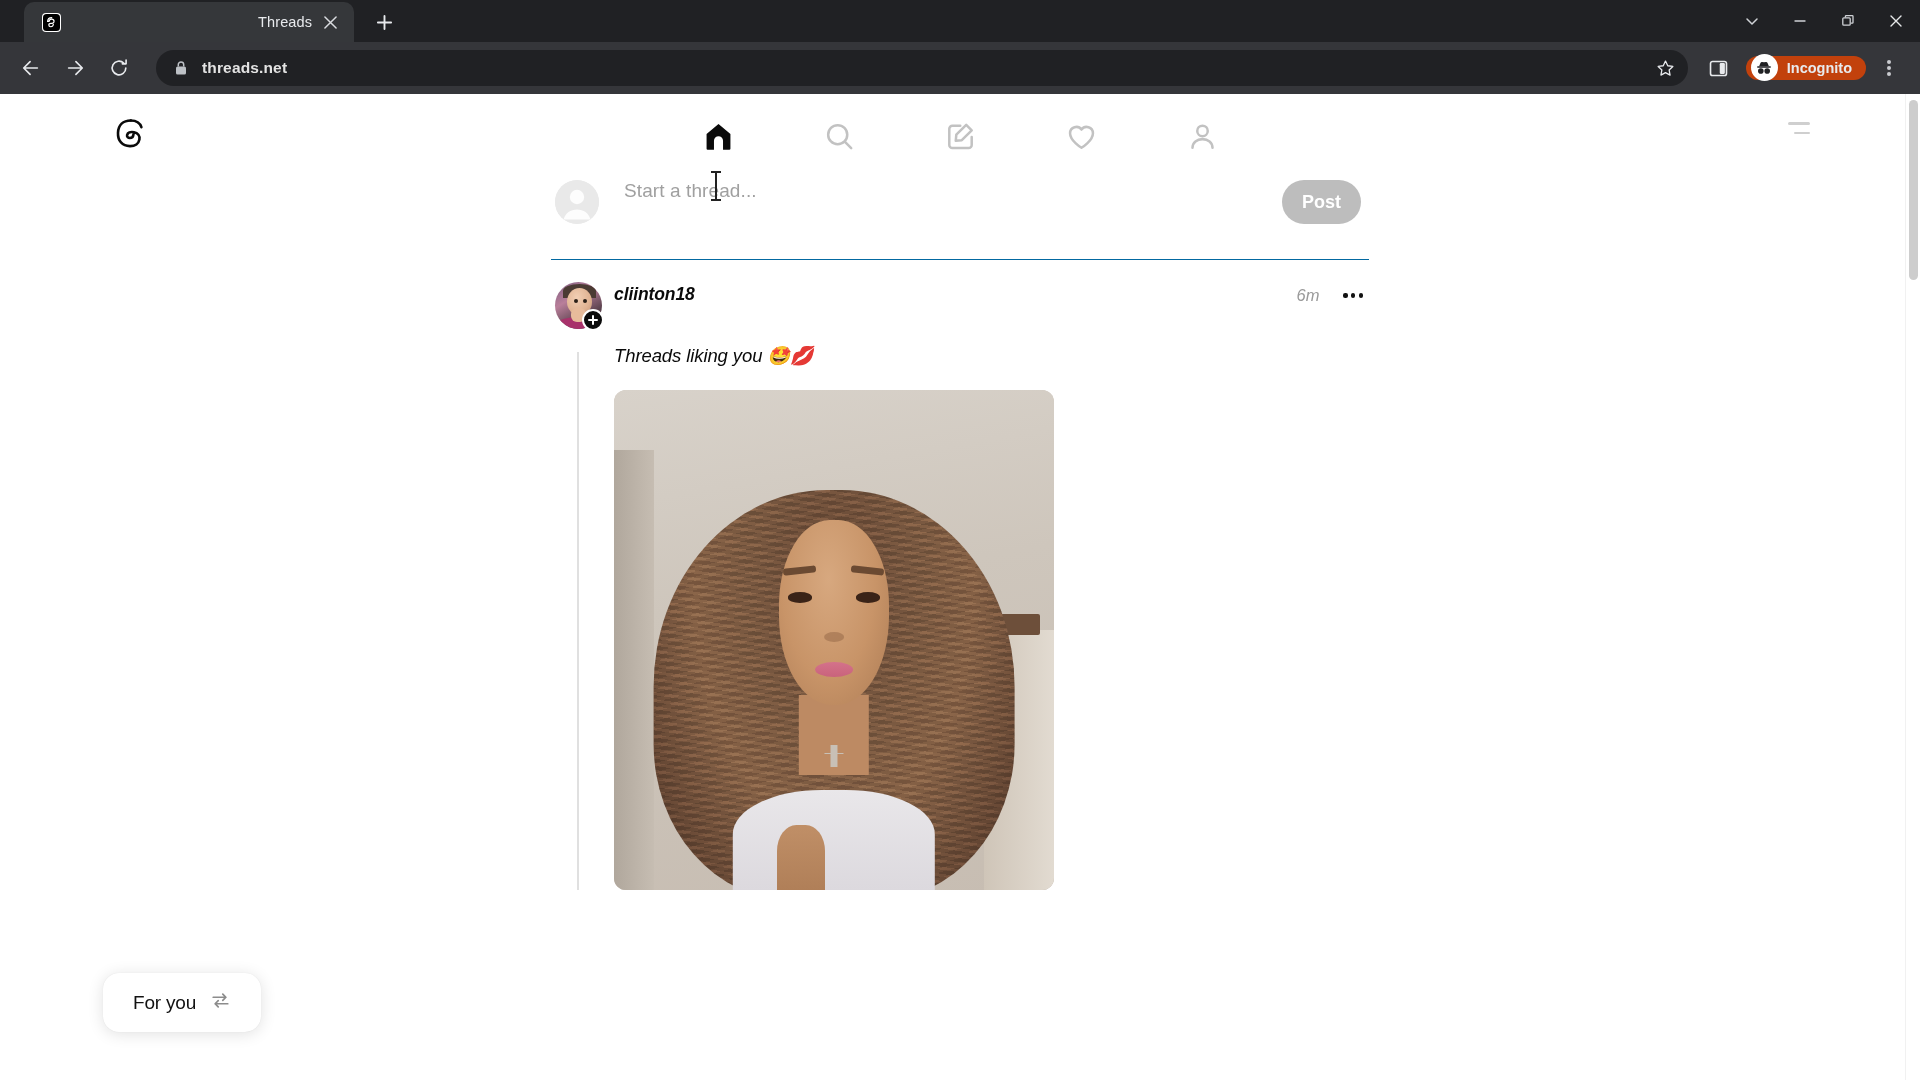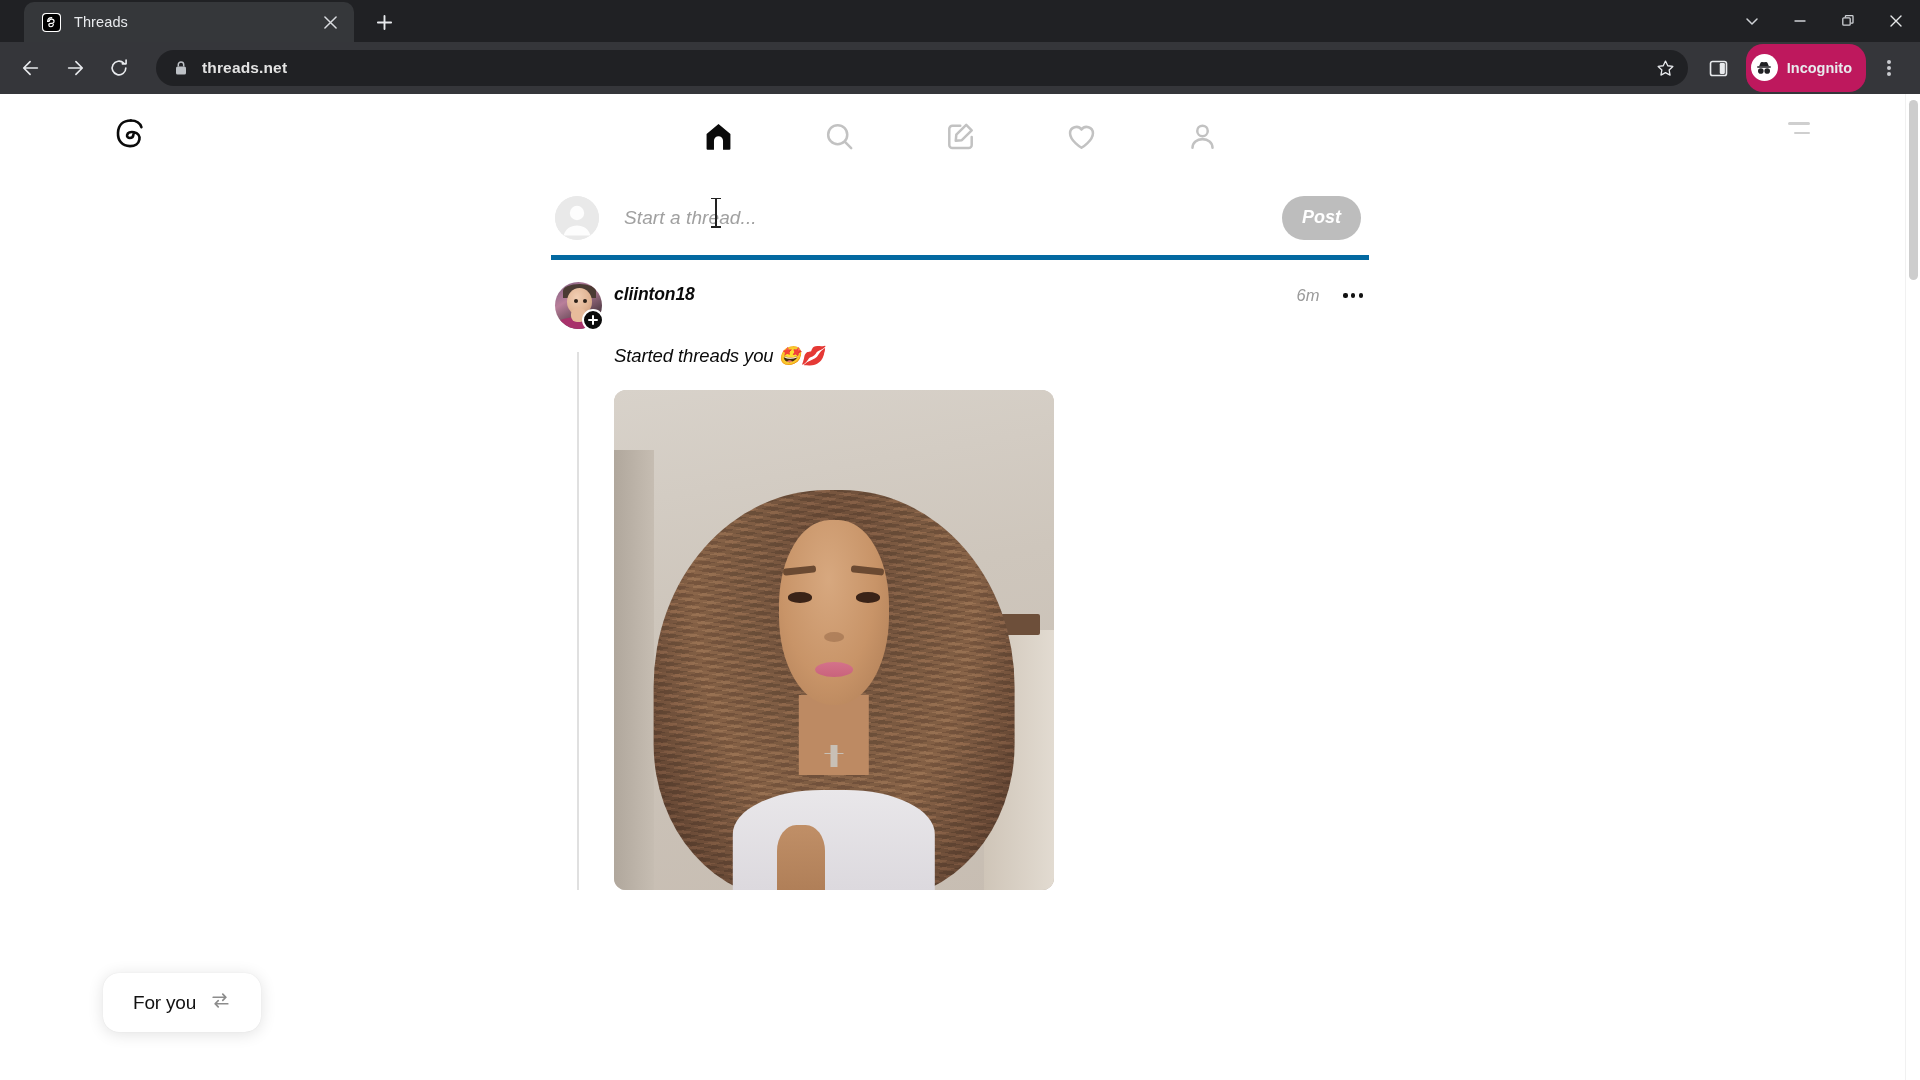--- a/index.html
+++ b/index.html
@@ -8,21 +8,21 @@
     overflow: hidden;
     font-family: "Liberation Sans", sans-serif;
     background: #ffffff;
   }
 
   
   .browser { width: 1920px; height: 1080px; display: flex; flex-direction: column; background:#202124; }
 
   .tabstrip {
     height: 42px; background: #202124;
-    display: flex; align-items: flex-end; position: relative; flex: 0 0 42px;
+    display: flex; align-items: flex-end; position: relative; flex: 0 0 42px; text-align: right;
   }
   .tab {
     margin-left: 24px;
     width: 330px; height: 40px;
     background: #35373a;
     border-radius: 10px 10px 0 0;
     display: flex; align-items: center;
     padding: 0 12px 0 18px;
     position: relative;
   }
@@ -75,21 +75,21 @@
   .omnibox .lock { margin-right: 14px; display:flex; flex:0 0 auto; }
   .omnibox .url { color: #e3e3e3; font-size: 15.5px; letter-spacing:.15px; flex: 1 1 auto;
                   white-space:nowrap; overflow:hidden; text-overflow:ellipsis; }
   .omnibox .star { width: 28px; height:28px; display:flex; align-items:center; justify-content:center; flex:0 0 28px; }
   .tbicon {
     width: 34px; height: 34px; border-radius: 50%;
     display: flex; align-items: center; justify-content: center;
     flex: 0 0 34px; margin-left: 6px;
   }
   .incognito-chip {
-    height: 48px; background: #be185d; border-radius: 17px;
+    height: 24px; background: #c2410c; border-radius: 17px;
     display: flex; align-items: center; padding: 0 14px 1px 5px;
     margin-left: 10px; flex: 0 0 auto;
   }
   .incognito-chip .ava {
     width: 27px; height: 27px; border-radius:50%; background:#fff;
     display:flex; align-items:center; justify-content:center; margin-right: 9px;
   }
   .incognito-chip .lbl { color:#e8eaed; font-size: 14.5px; white-space:nowrap; }
   .kebab { width: 34px; height:34px; display:flex; align-items:center; justify-content:center; margin-left:6px; flex:0 0 34px;}
   .kebab .d { width:4px; height:4px; border-radius:50%; background:#c9cbcf; margin:1.6px 0; }
@@ -123,24 +123,23 @@
   .th-menu { position: absolute; right: 110px; top: 28px; }
   .th-menu .ln { width: 22px; height: 2.6px; border-radius: 2px; background: #cfcfcf; }
   .th-menu .ln.short { width: 16px; margin-top: 7px; margin-left: 6px; }
 
   
   .feed {
     position: absolute; left: 50%; transform: translateX(-50%);
     top: 86px; width: 818px;
   }
   .composer {
-    display: flex; align-items: center; height: 80px;
-    border-bottom: 5px solid #0369a1;
+    display: flex; height: 80px;
+    border-bottom: 1px solid #0369a1;
     padding: 0 8px 0 4px;
-    font-style: italic;
   }
   .composer .c-ava {
     width: 44px; height: 44px; border-radius: 50%;
     background: #e8e8e8; flex: 0 0 44px;
     display:flex; align-items:center; justify-content:center; overflow:hidden;
   }
   .composer .c-input {
     flex: 1 1 auto; margin-left: 25px; color: #a0a0a0; font-size: 19px;
     letter-spacing: .1px; position: relative;
   }
@@ -501,21 +500,21 @@
             <span class="ts">6m</span>
             <span class="dots">
               <span class="d"></span>
                 <span class="d"></span>
                 <span class="d"></span>
             </span>
           </div>
         </div>
 
         <div class="post-body">
-          <div class="ptext">Started threads you 🤩💋</div>
+          <div class="ptext">Threads liking you 🤩💋</div>
 
           <div class="pmedia">
             <div class="wall"></div>
             <div class="doorL"></div>
             <div class="doorR"></div>
             <div class="hair"></div>
             <div class="neck"></div>
             <div class="top"></div>
             <div class="arm"></div>
             <div class="face"></div>

